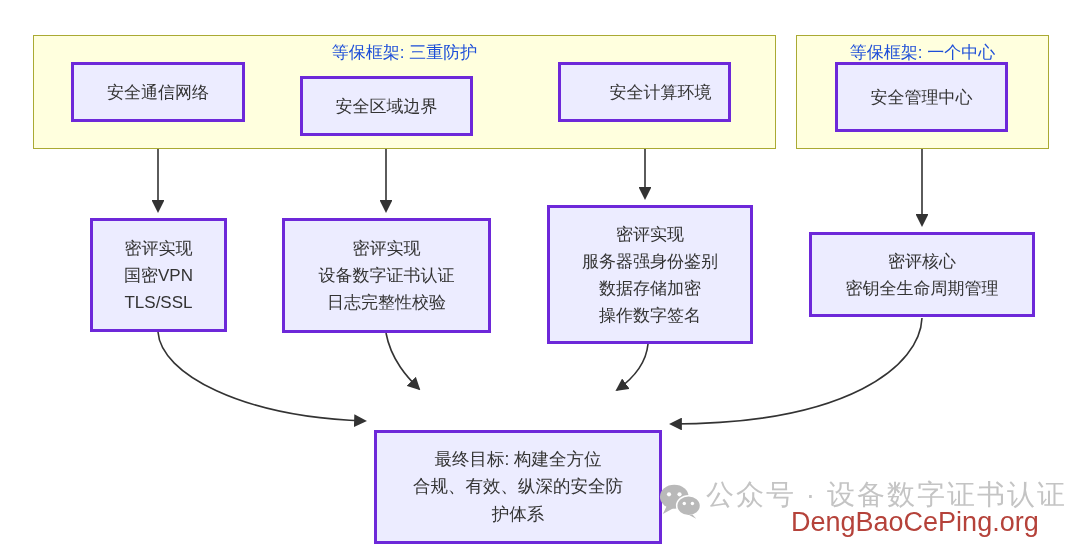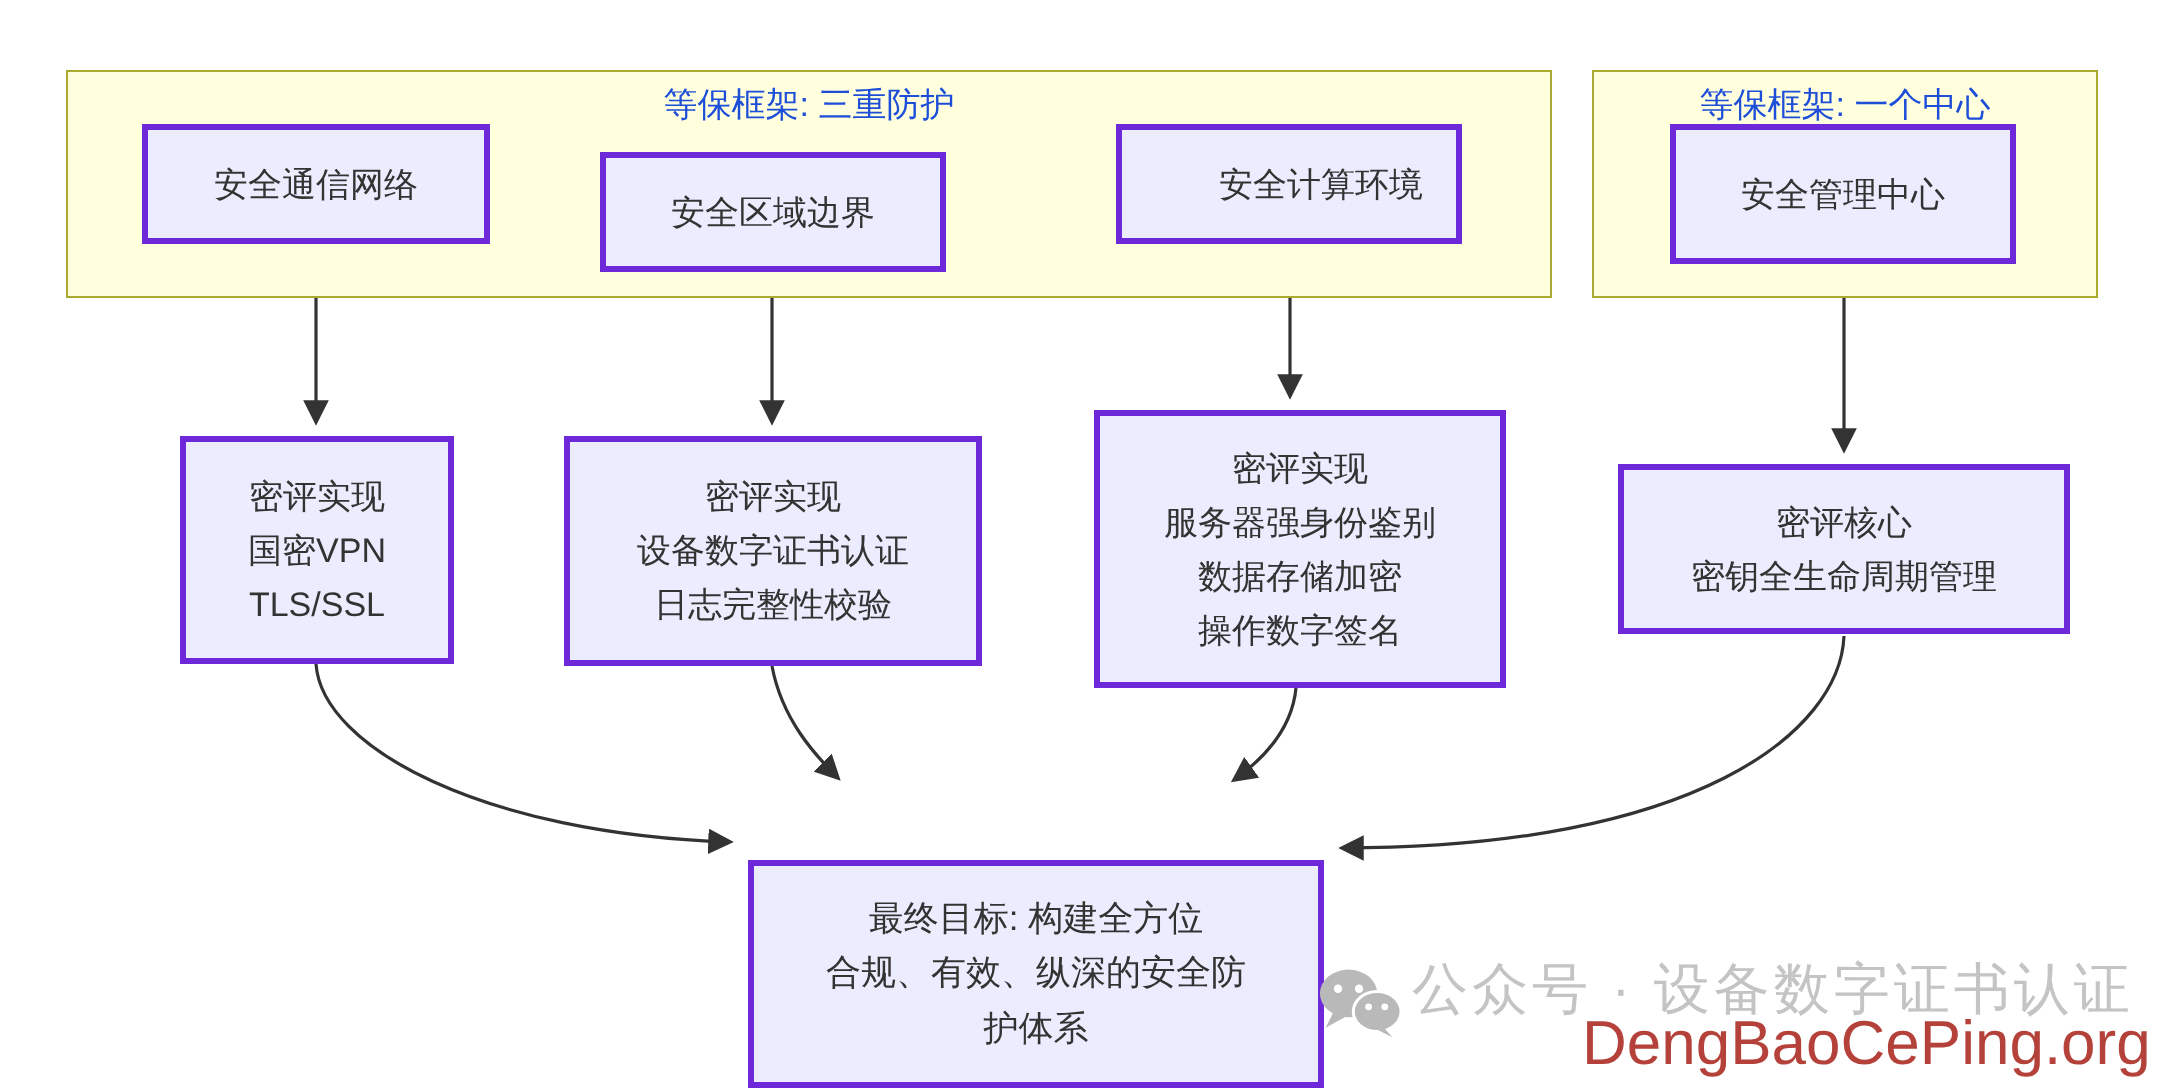--- a/index.html
+++ b/index.html
@@ -21,21 +21,21 @@
     text-align:center;font-size:17px;color:#333;
   }
   .node .line{display:block;line-height:27px;}
   .goal .line{line-height:27.5px;font-size:17.5px;}
   .wm-icon{position:absolute;left:659px;top:484px;width:42px;height:35px;}
   .wm-account{
     position:absolute;left:706px;top:480px;font-size:28px;line-height:30px;
     color:#c4c4c4;letter-spacing:2px;white-space:nowrap;
   }
   .wm-site{
-    position:absolute;left:791px;top:506px;font-size:31px;line-height:32px;
+    position:absolute;left:791px;top:506px;font-size:27px;line-height:32px;
     color:#b5423a;white-space:nowrap;
   }
 </style>
 </head>
 <body>
 
 <div class="stage">
 
   <svg class="edge-layer" width="1080" height="545" viewBox="0 0 1080 545">
     <defs>

